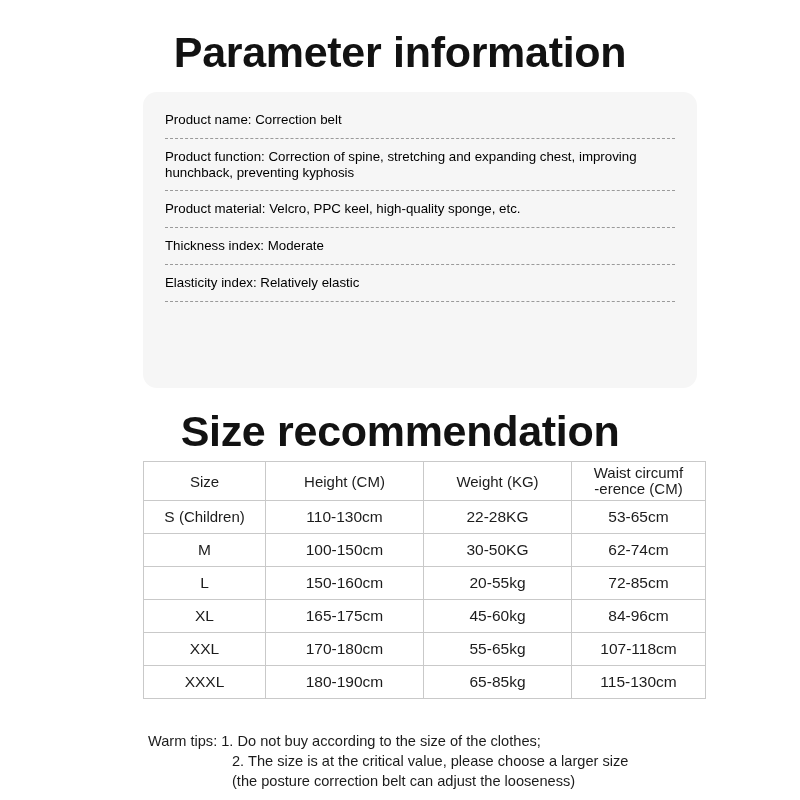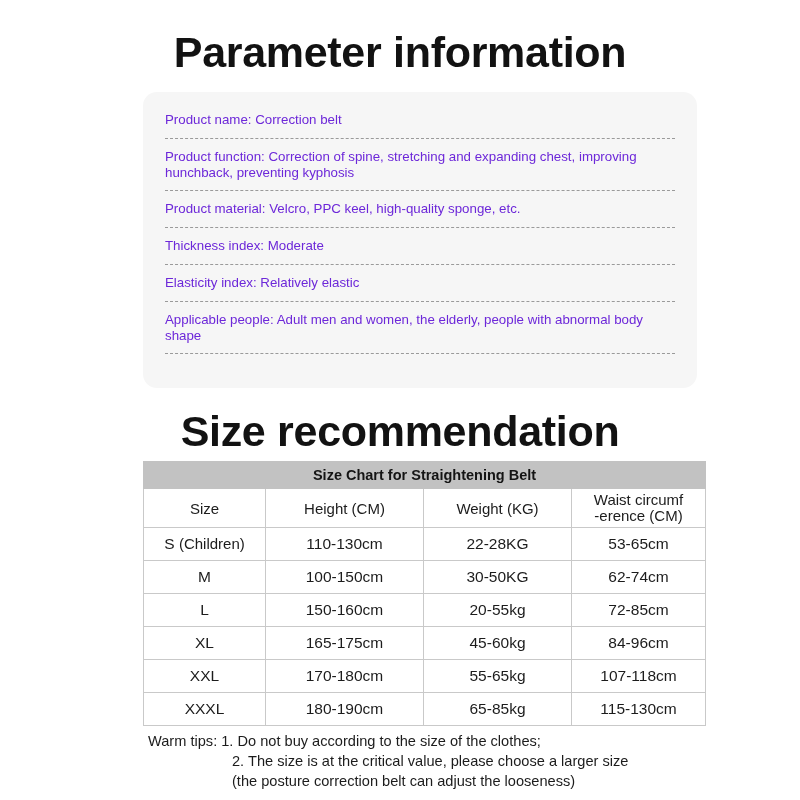--- a/index.html
+++ b/index.html
@@ -52,21 +52,21 @@
     width: 554px;
     height: 296px;
     background: #f6f6f6;
     border-radius: 14px;
     box-sizing: border-box;
     padding: 20px 22px 0 22px;
   }
   .param-row {
     font-size: 13.3px;
     line-height: 16px;
-    color: #6d28d9;
+    color: #000000;
     padding-bottom: 9px;
     border-bottom: 1px dashed #9a9a9a;
   }
   .param-row + .param-row {
     padding-top: 10px;
   }
   .param-row.one-line {
     padding-bottom: 10px;
   }
 
@@ -140,36 +140,32 @@
 <div class="page">
 
   <div class="section-title" id="param-title">Parameter information</div>
 
   <div class="param-card">
     <div class="param-row one-line">Product name: Correction belt</div>
     <div class="param-row">Product function: Correction of spine, stretching and expanding chest, improving hunchback, preventing kyphosis</div>
     <div class="param-row one-line">Product material: Velcro, PPC keel, high-quality sponge, etc.</div>
     <div class="param-row one-line">Thickness index: Moderate</div>
     <div class="param-row one-line">Elasticity index: Relatively elastic</div>
-    <div class="param-row">Applicable people: Adult men and women, the elderly, people with abnormal body shape</div>
   </div>
 
   <div class="section-title" id="size-title">Size recommendation</div>
 
   <table class="size-table">
     <colgroup>
       <col class="col-size">
       <col class="col-height">
       <col class="col-weight">
       <col class="col-waist">
     </colgroup>
     <thead>
-      <tr class="band">
-        <th colspan="4">Size Chart for Straightening Belt</th>
-      </tr>
       <tr class="colhead">
         <td>Size</td>
         <td>Height (CM)</td>
         <td>Weight (KG)</td>
         <td>
           <span class="stacked">Waist circumf</span>
           <span class="stacked">-erence (CM)</span>
         </td>
       </tr>
     </thead>

